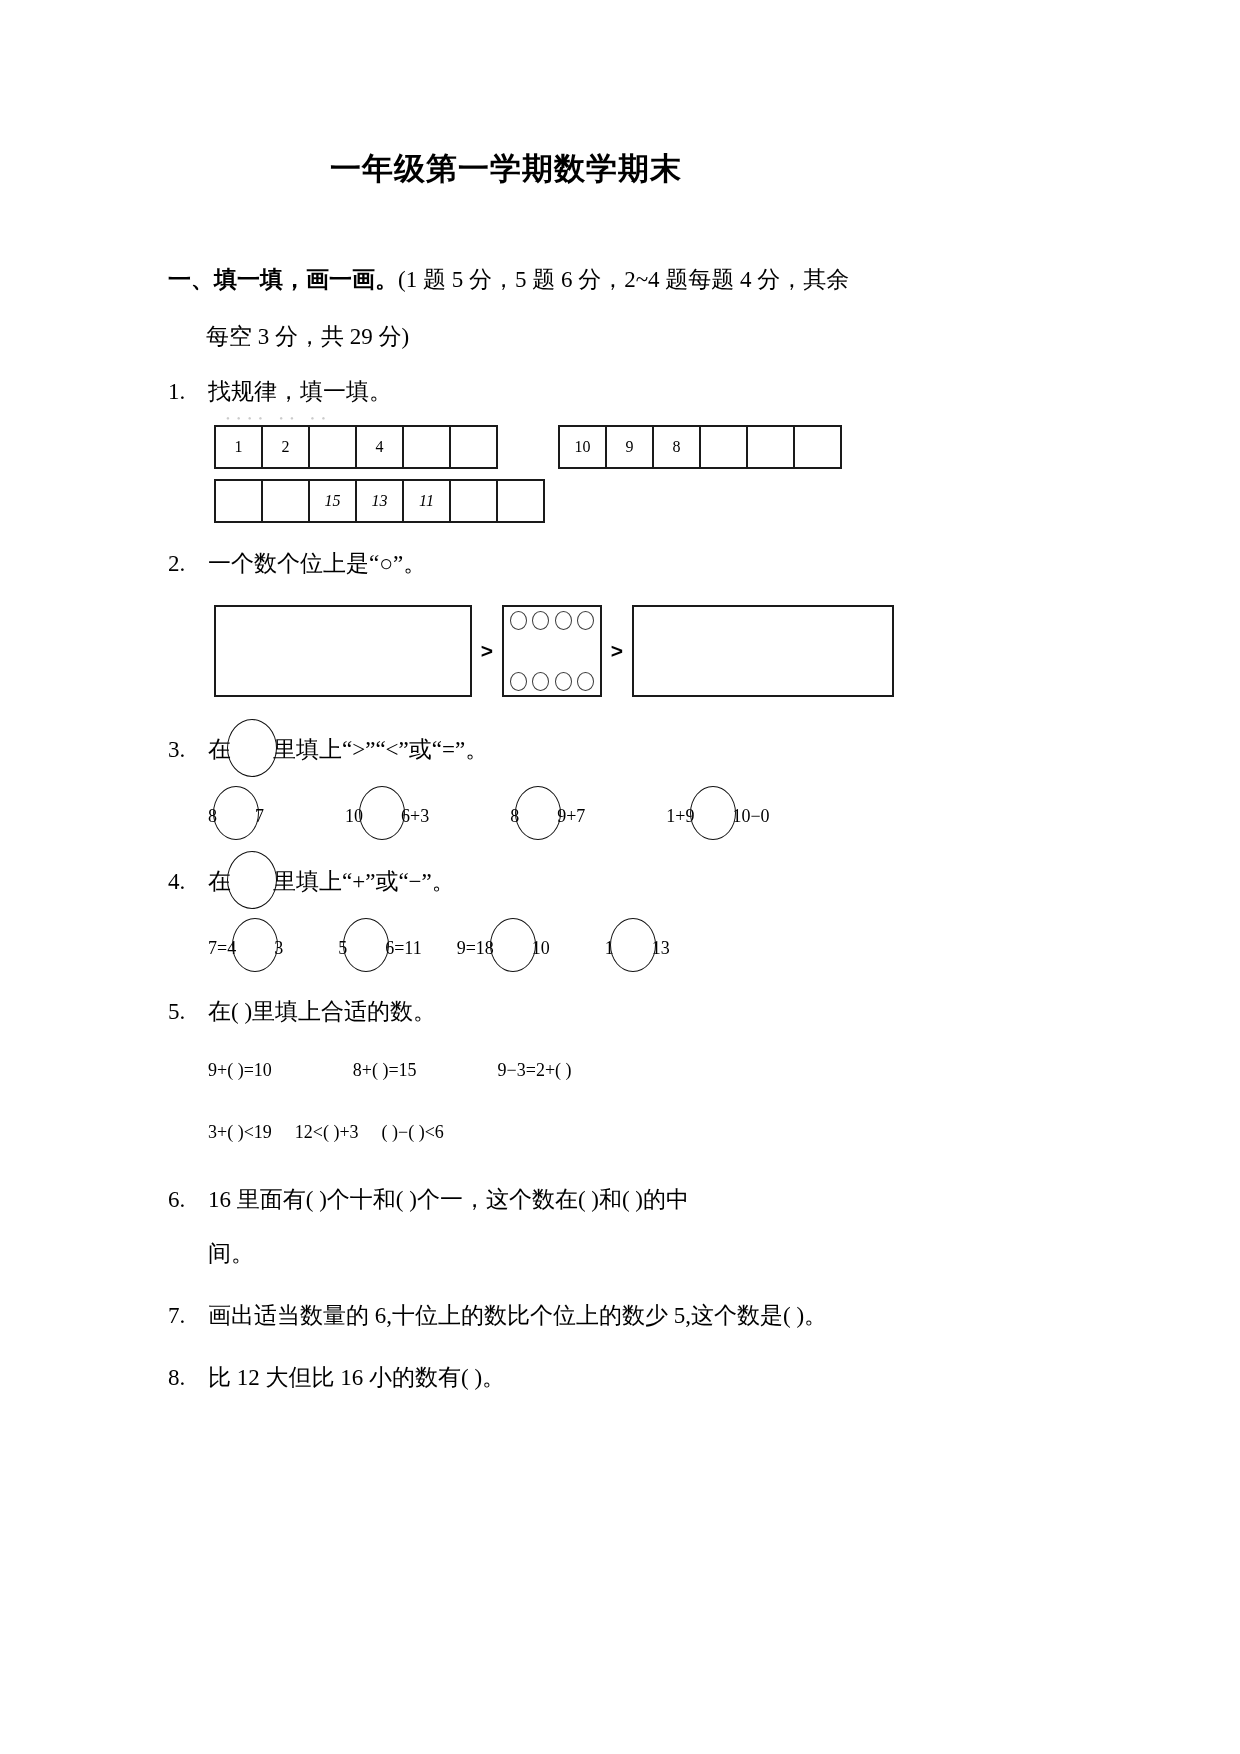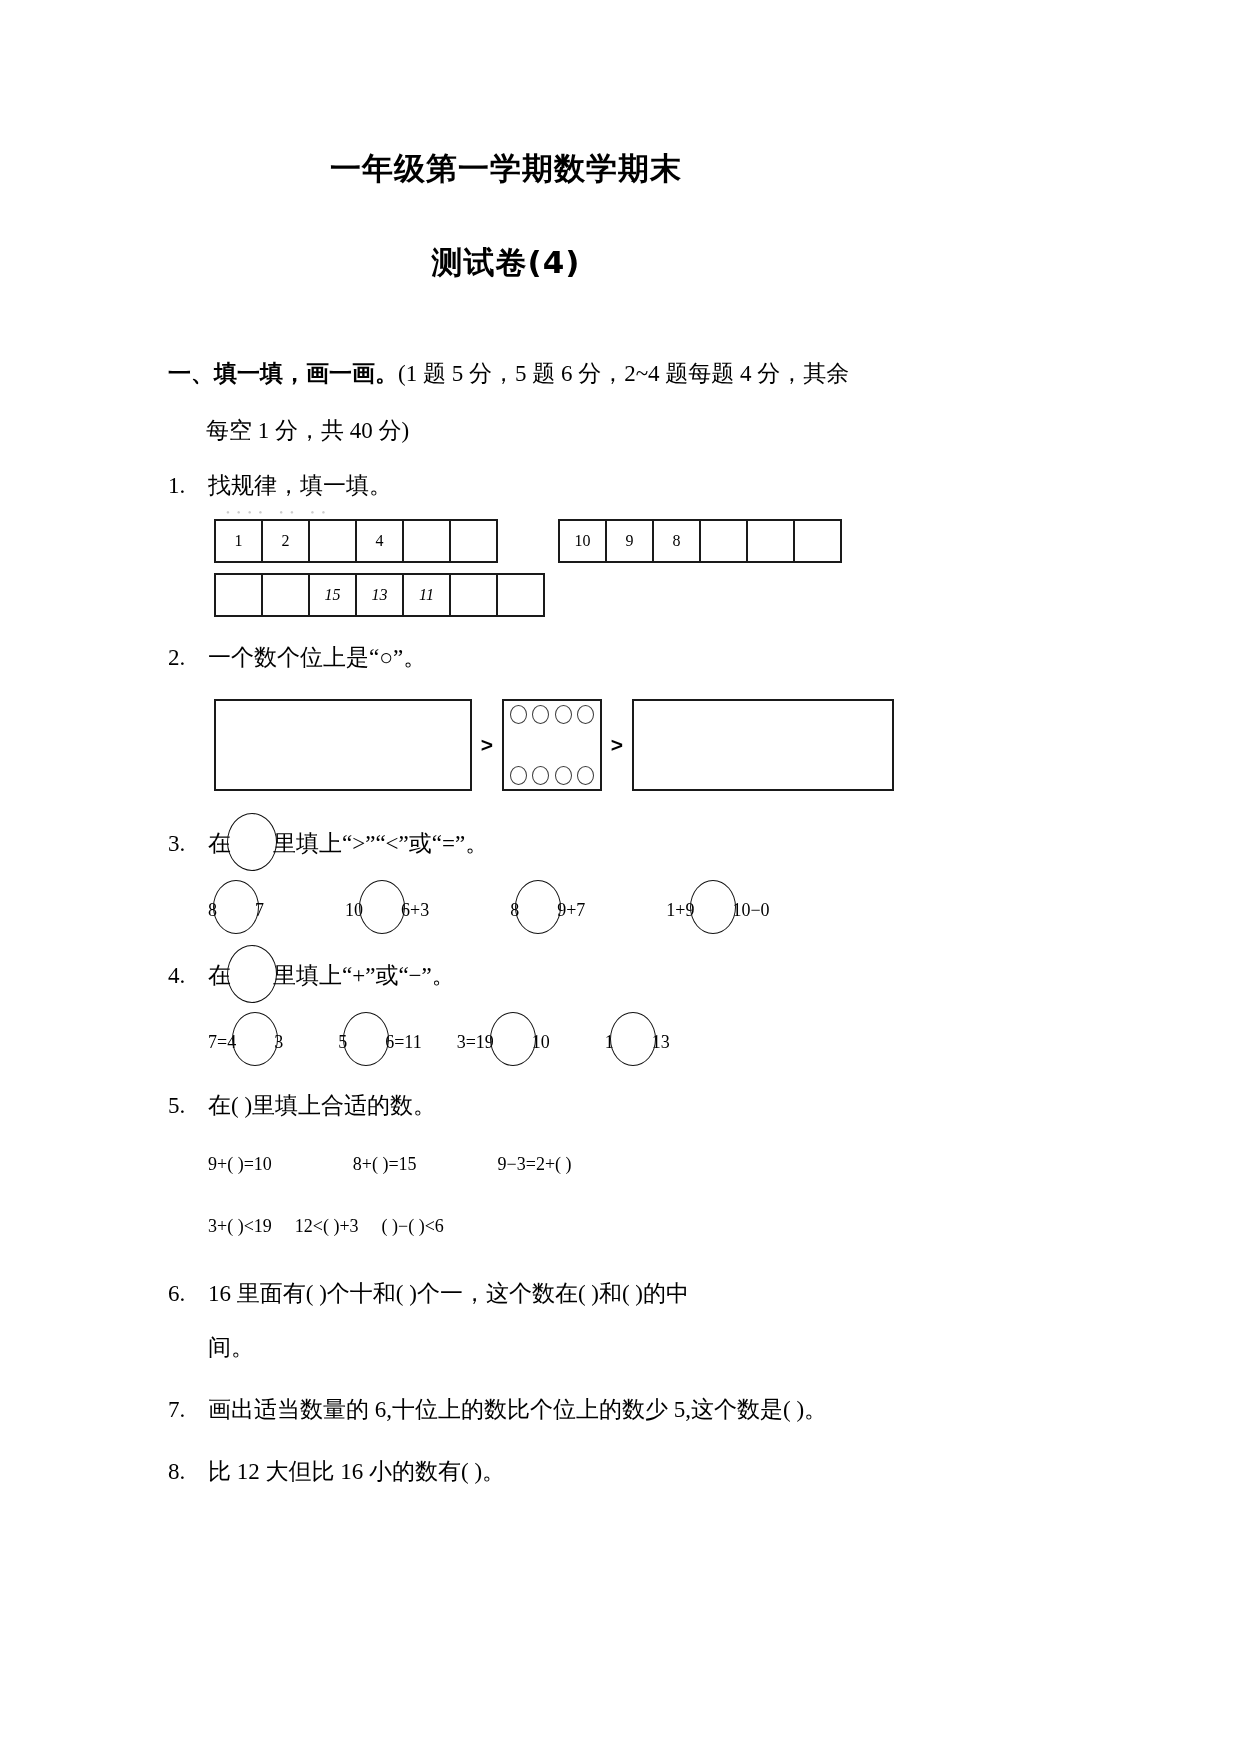--- a/index.html
+++ b/index.html
@@ -191,27 +191,26 @@
   .sp-xs { display: inline-block; width: 14px; }
 
   .tall { line-height: 70px; }
 </style>
 </head>
 <body>
 
 <div class="page">
 
   <h1 class="title-main">一年级第一学期数学期末</h1>
-  <h2 class="title-sub">测试卷(4)</h2>
 
   <div class="content">
 
     <div class="sec-head">
       <span class="bold">一、填一填，画一画。</span><span>(1 题 5 分，5 题 6 分，2~4 题每题 4 分，其余</span>
-      <span class="cont">每空 1 分，共 40 分)</span>
+      <span class="cont">每空 3 分，共 29 分)</span>
     </div>
 
     <div class="q">
       <span class="q-num">1.</span><span class="q-body">找规律，填一填。</span>
     </div>
 
     <div class="strip-wrap">
       <div class="smudge">••••  ••  ••</div>
       <div class="strip-row">
         <div class="strip">
@@ -286,21 +285,21 @@
 
     <div class="q tall">
       <span class="q-num">4.</span><span>在</span><span class="oval"></span><span>里填上“+”或“−”。</span>
     </div>
 
     <div class="expr-row">
       <span>7=4</span><span class="oval sm"></span><span>3</span>
       <span class="sp-md"></span>
       <span>5</span><span class="oval sm"></span><span>6=11</span>
       <span class="sp-sm"></span>
-      <span>3=19</span><span class="oval sm"></span><span>10</span>
+      <span>9=18</span><span class="oval sm"></span><span>10</span>
       <span class="sp-md"></span>
       <span>1</span><span class="oval sm"></span><span>13</span>
     </div>
 
     <div class="q" style="margin-top:6px;">
       <span class="q-num">5.</span><span class="q-body">在(        )里填上合适的数。</span>
     </div>
 
     <div class="expr-row">
       <span>9+(        )=10</span>

